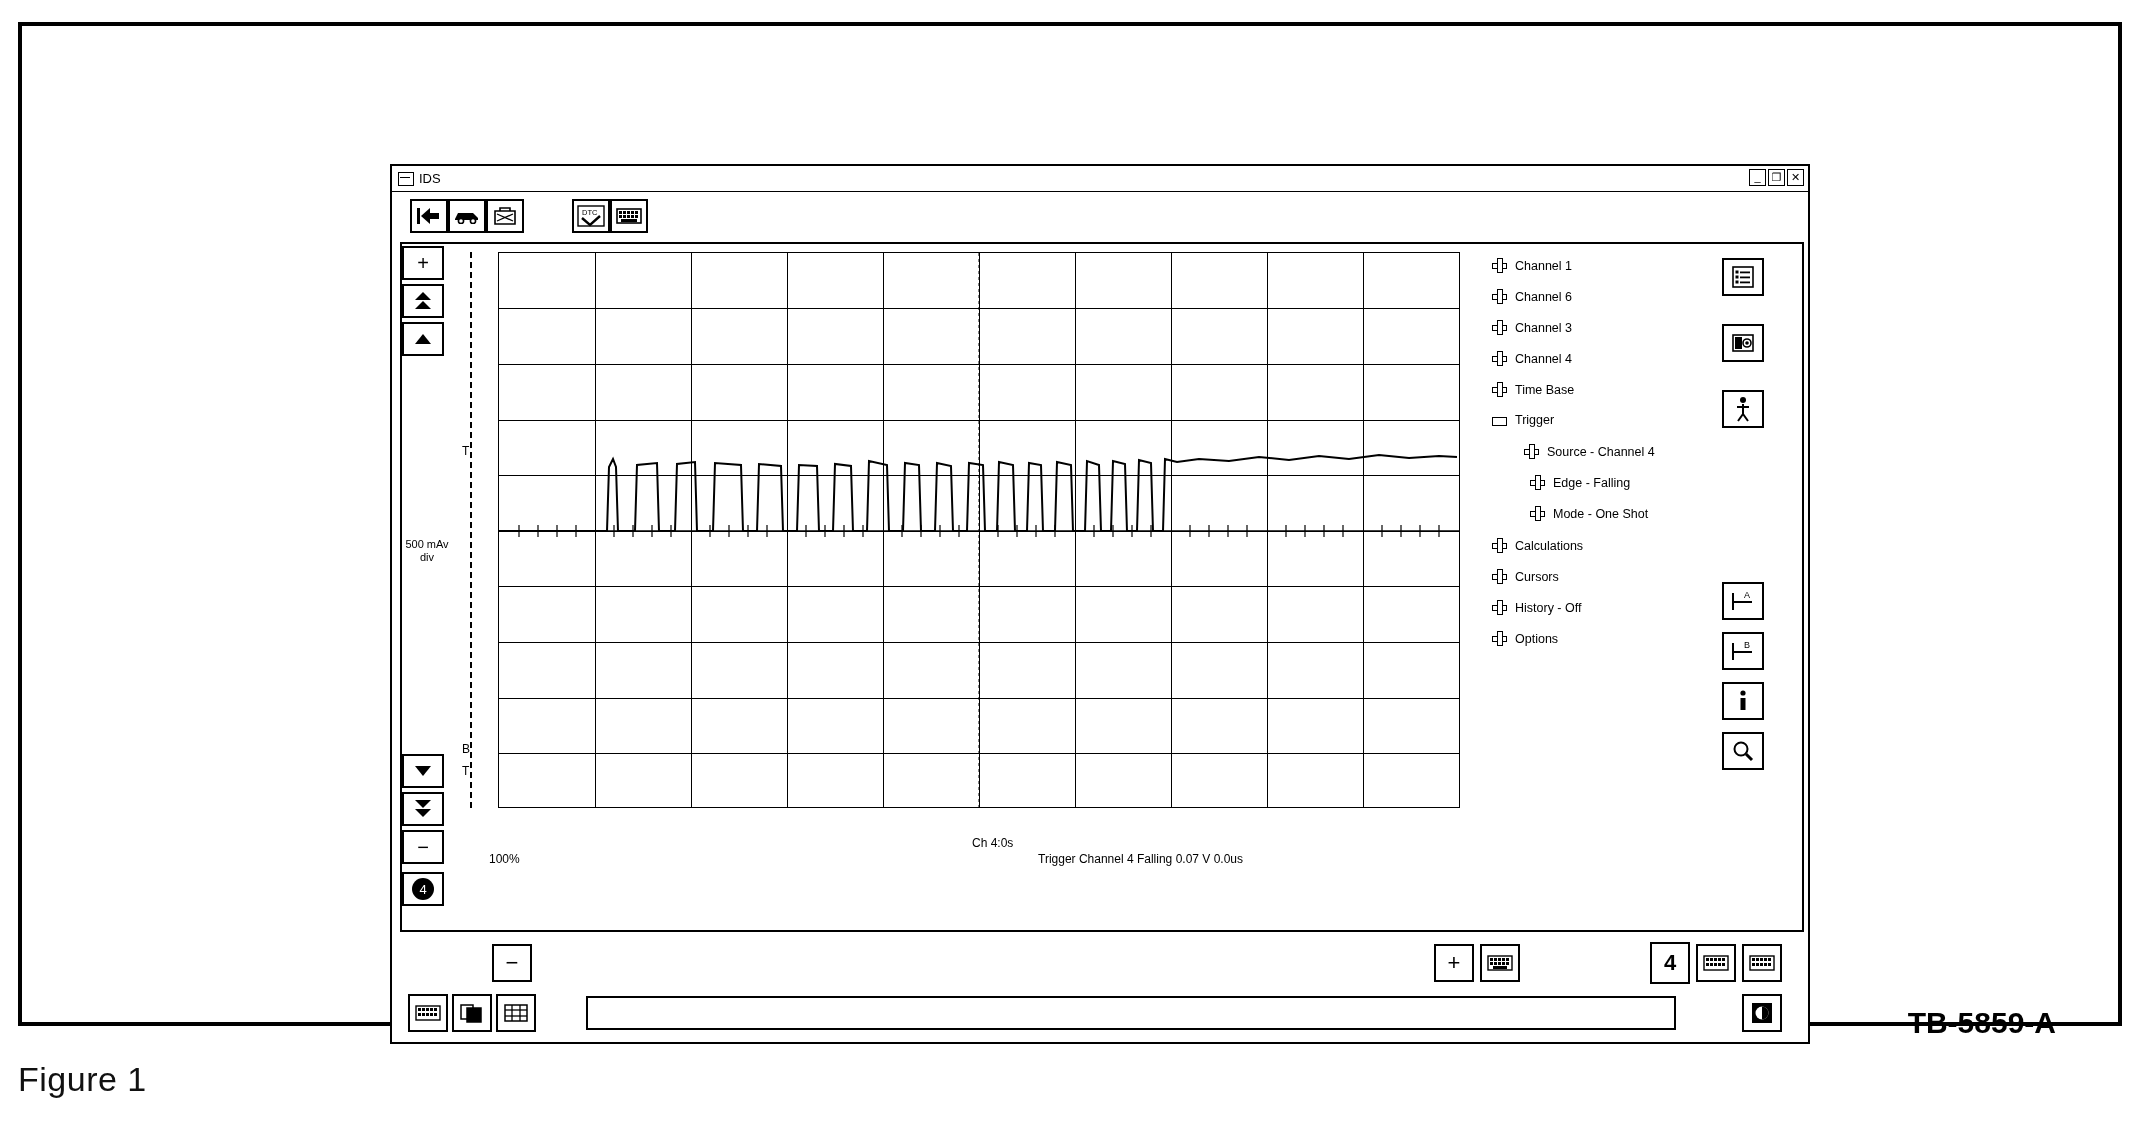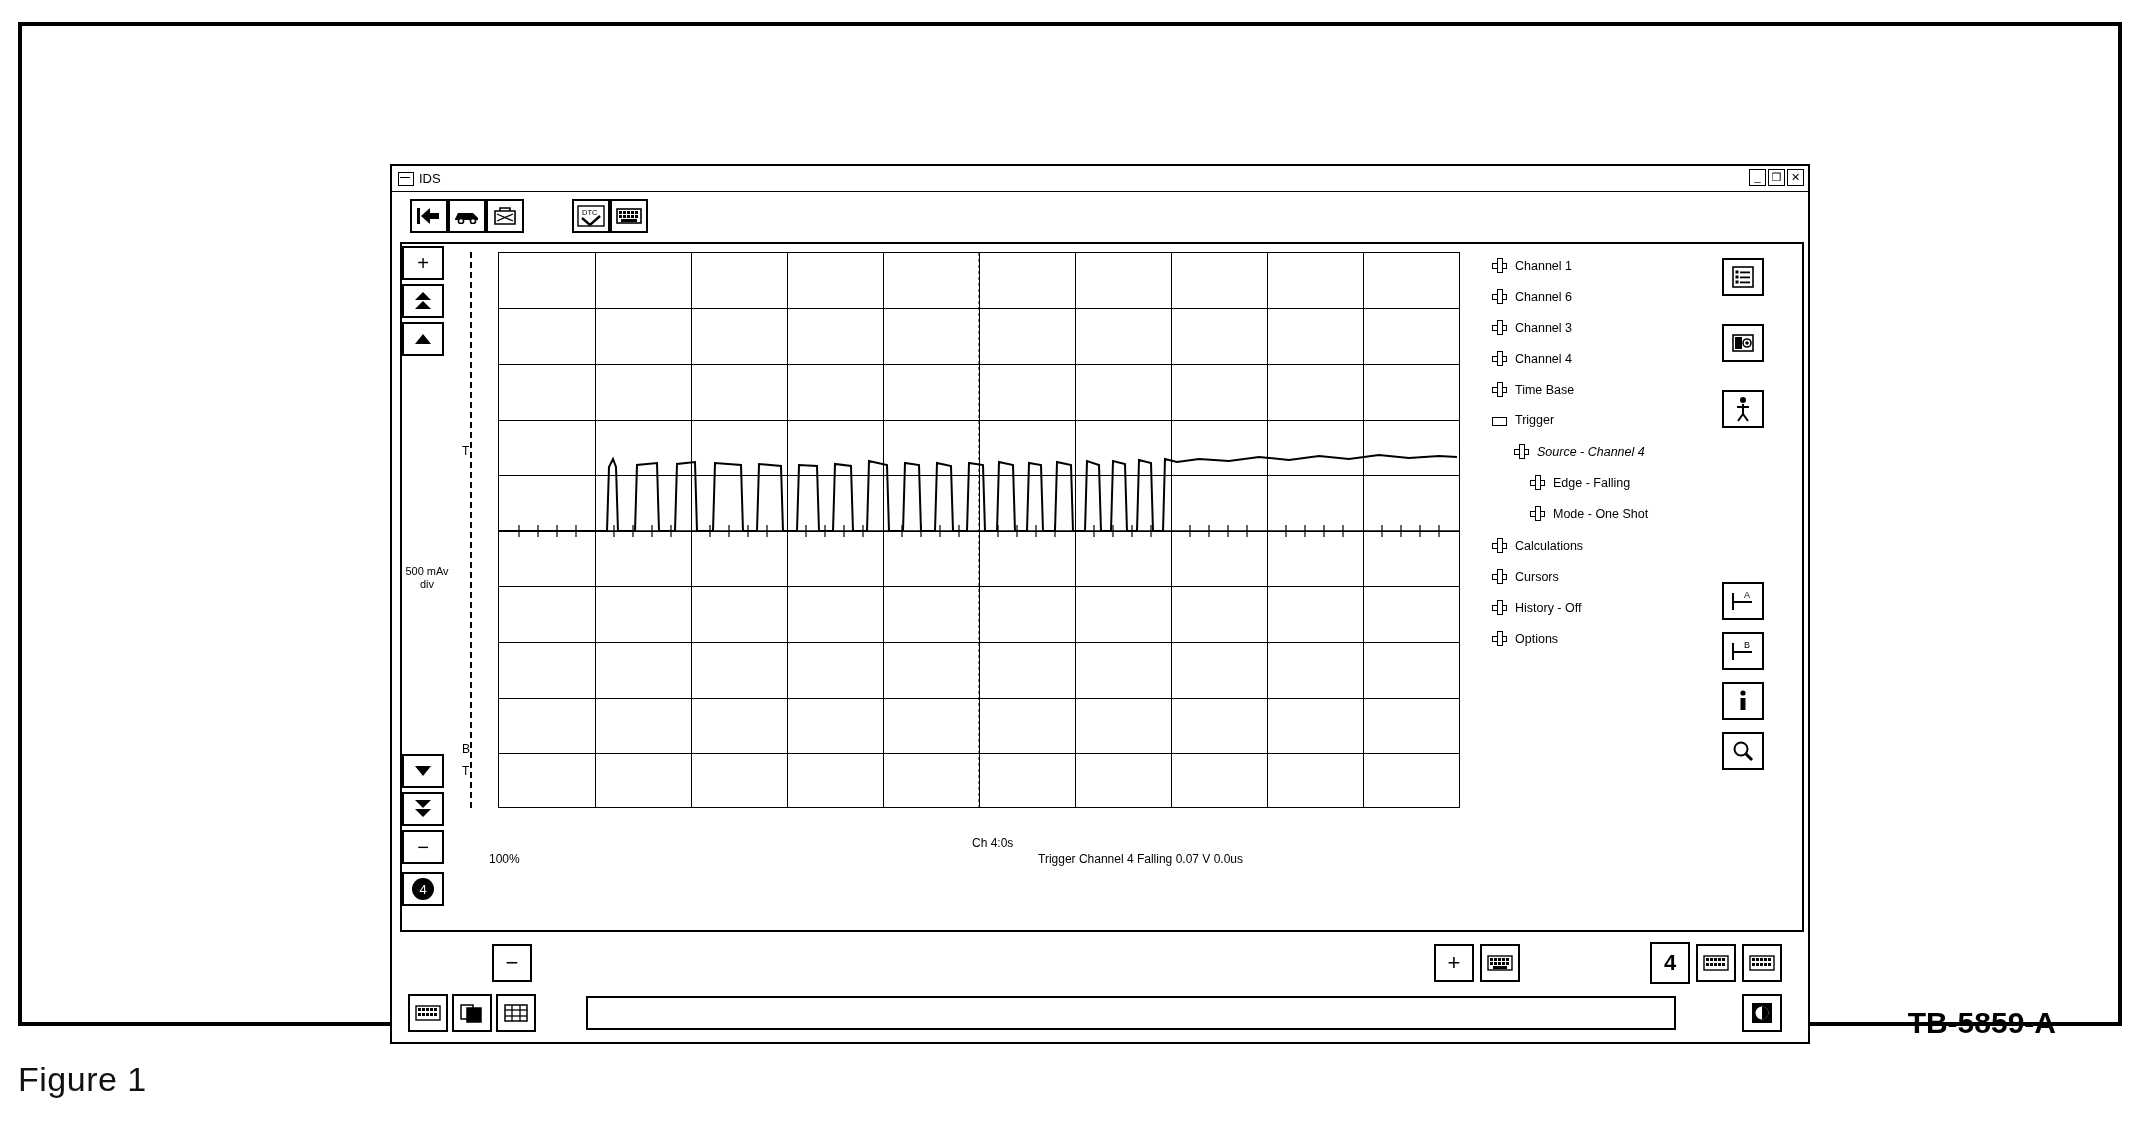--- a/index.html
+++ b/index.html
@@ -143,21 +143,21 @@
               <path d="M10 2 L18 10 L2 10 Z" fill="#000"></path>
               <path d="M10 11 L18 19 L2 19 Z" fill="#000"></path>
             </svg>
         </div>
         <div class="vbtn" style="top:76px;">
           <svg width="20" height="16" viewBox="0 0 20 16">
               <path d="M10 3 L18 13 L2 13 Z" fill="#000"></path>
             </svg>
         </div>
 
-        <div class="vlabel" style="top:292px;margin-top:27px;">
+        <div class="vlabel" style="top:292px;">
           <span>500 mAv</span><br>
           <span>div</span>
         </div>
 
         <div class="vbtn" style="top:508px;">
           <svg width="20" height="16" viewBox="0 0 20 16">
               <path d="M10 13 L18 3 L2 3 Z" fill="#000"></path>
             </svg>
         </div>
         <div class="vbtn" style="top:546px;">
@@ -297,21 +297,21 @@
           <span>Channel 4</span>
         </div>
         <div class="tree-item" style="left:0px;top:134px;">
           <span class="plusbox"></span>
           <span>Time Base</span>
         </div>
         <div class="tree-item" style="left:0px;top:165px;">
           <span class="minusbox"></span>
           <span>Trigger</span>
         </div>
-        <div class="tree-item" style="left:22px;top:196px;font-style:italic;">
+        <div class="tree-item" style="left:32px;top:196px;">
           <span class="plusbox"></span>
           <span>Source - Channel 4</span>
         </div>
         <div class="tree-item" style="left:38px;top:227px;">
           <span class="plusbox"></span>
           <span>Edge - Falling</span>
         </div>
         <div class="tree-item" style="left:38px;top:258px;">
           <span class="plusbox"></span>
           <span>Mode - One Shot</span>

